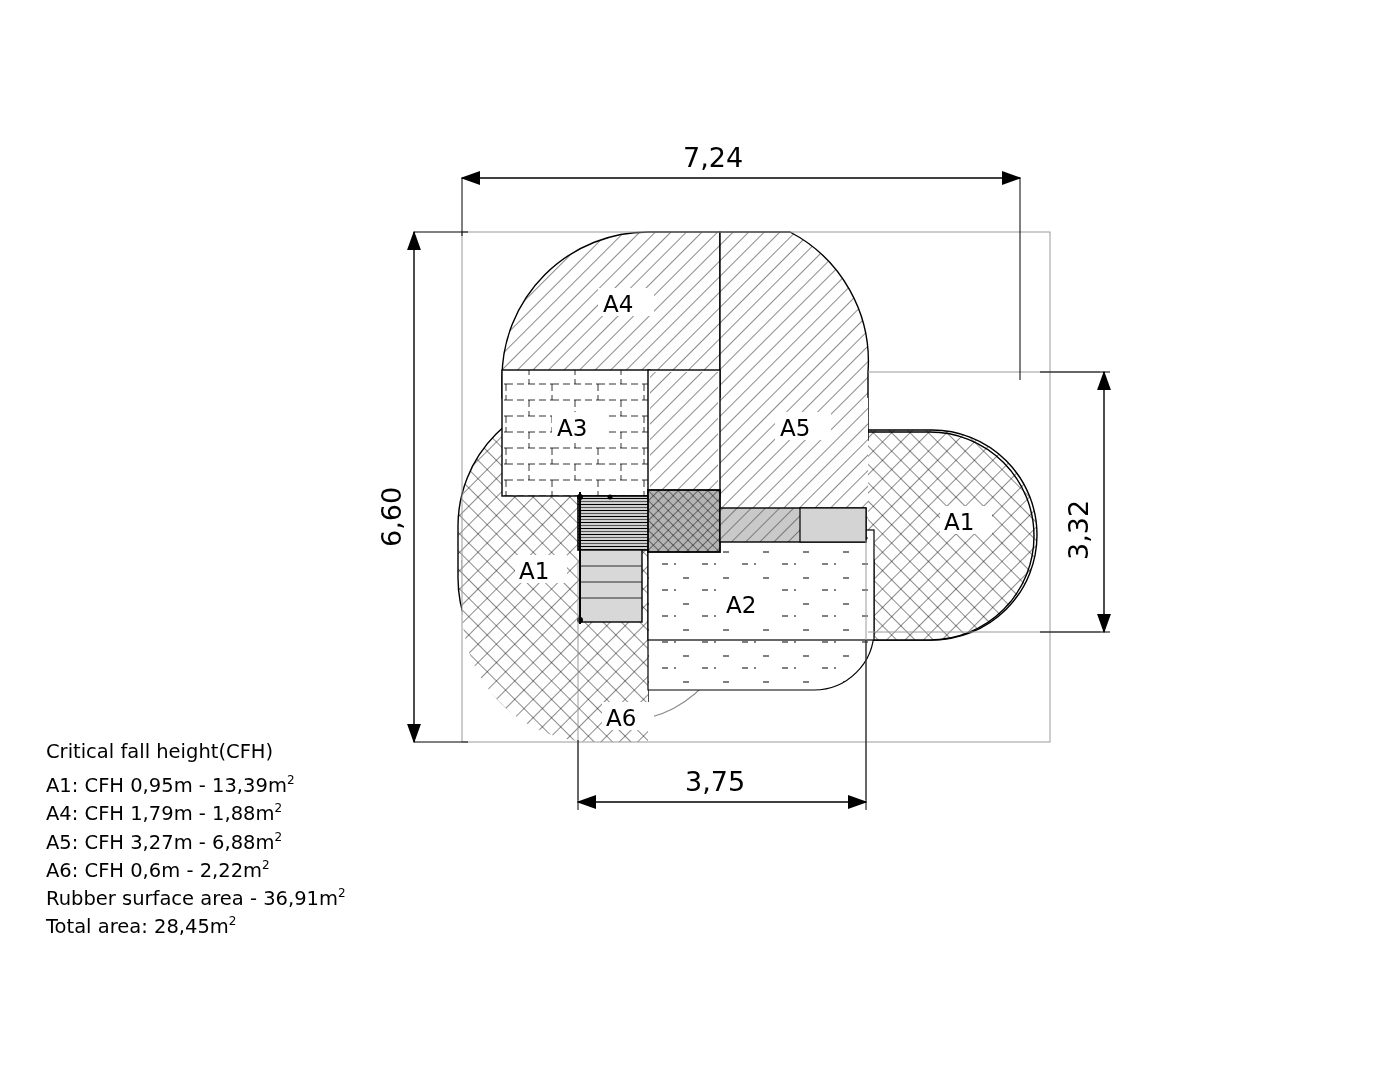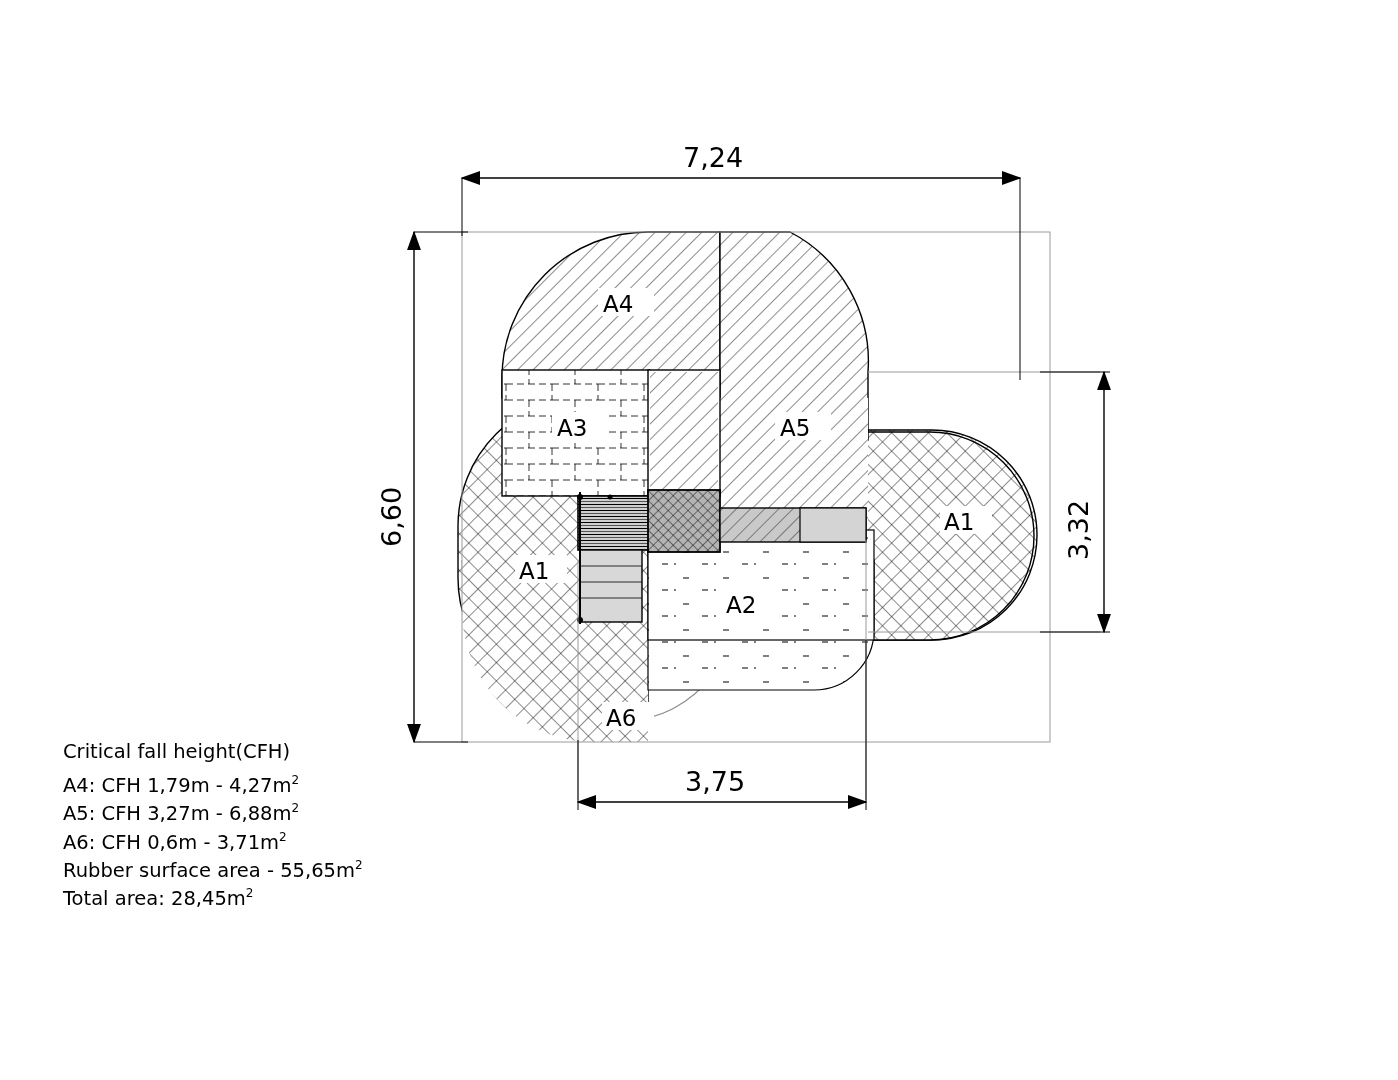--- a/index.html
+++ b/index.html
@@ -22,21 +22,21 @@
     height: 1080px;
   }
   svg.drawing {
     position: absolute;
     left: 0; top: 0;
     width: 1398px;
     height: 1080px;
   }
   .legend {
     position: absolute;
-    left: 63px;
+    left: 46px;
     top: 738px;
     width: 430px;
     font-size: 19.5px;
     line-height: 28.2px;
     color: #000;
     white-space: nowrap;
   }
   .legend div { height: 28.2px; }
   .sup {
     font-size: 12px;
@@ -194,20 +194,21 @@
       <line x1="578" y1="740" x2="578" y2="810" stroke="#000" stroke-width="1"></line>
       <line x1="866" y1="640" x2="866" y2="810" stroke="#000" stroke-width="1"></line>
       <line x1="578" y1="802" x2="866" y2="802" stroke="#000" stroke-width="1.4" marker-start="url(#arrStart)" marker-end="url(#arrEnd)"></line>
       <rect x="672" y="760" width="112" height="34" fill="#ffffff"></rect>
       <text class="dimtext" x="685" y="791">3,75</text>
     </g>
   </svg>
 
   <div class="legend">
     <div>Critical fall height(CFH)</div>
-    <div><span>A4: CFH 1,79m - 4,27m</span><span class="sup">2</span></div>
+    <div><span>A1: CFH 0,95m - 13,39m</span><span class="sup">2</span></div>
+    <div><span>A4: CFH 1,79m - 1,88m</span><span class="sup">2</span></div>
     <div><span>A5: CFH 3,27m - 6,88m</span><span class="sup">2</span></div>
-    <div><span>A6: CFH 0,6m - 3,71m</span><span class="sup">2</span></div>
-    <div><span>Rubber surface area - 55,65m</span><span class="sup">2</span></div>
+    <div><span>A6: CFH 0,6m - 2,22m</span><span class="sup">2</span></div>
+    <div><span>Rubber surface area - 36,91m</span><span class="sup">2</span></div>
     <div><span>Total area: 28,45m</span><span class="sup">2</span></div>
   </div>
 
 </div>
 
 </body></html>

